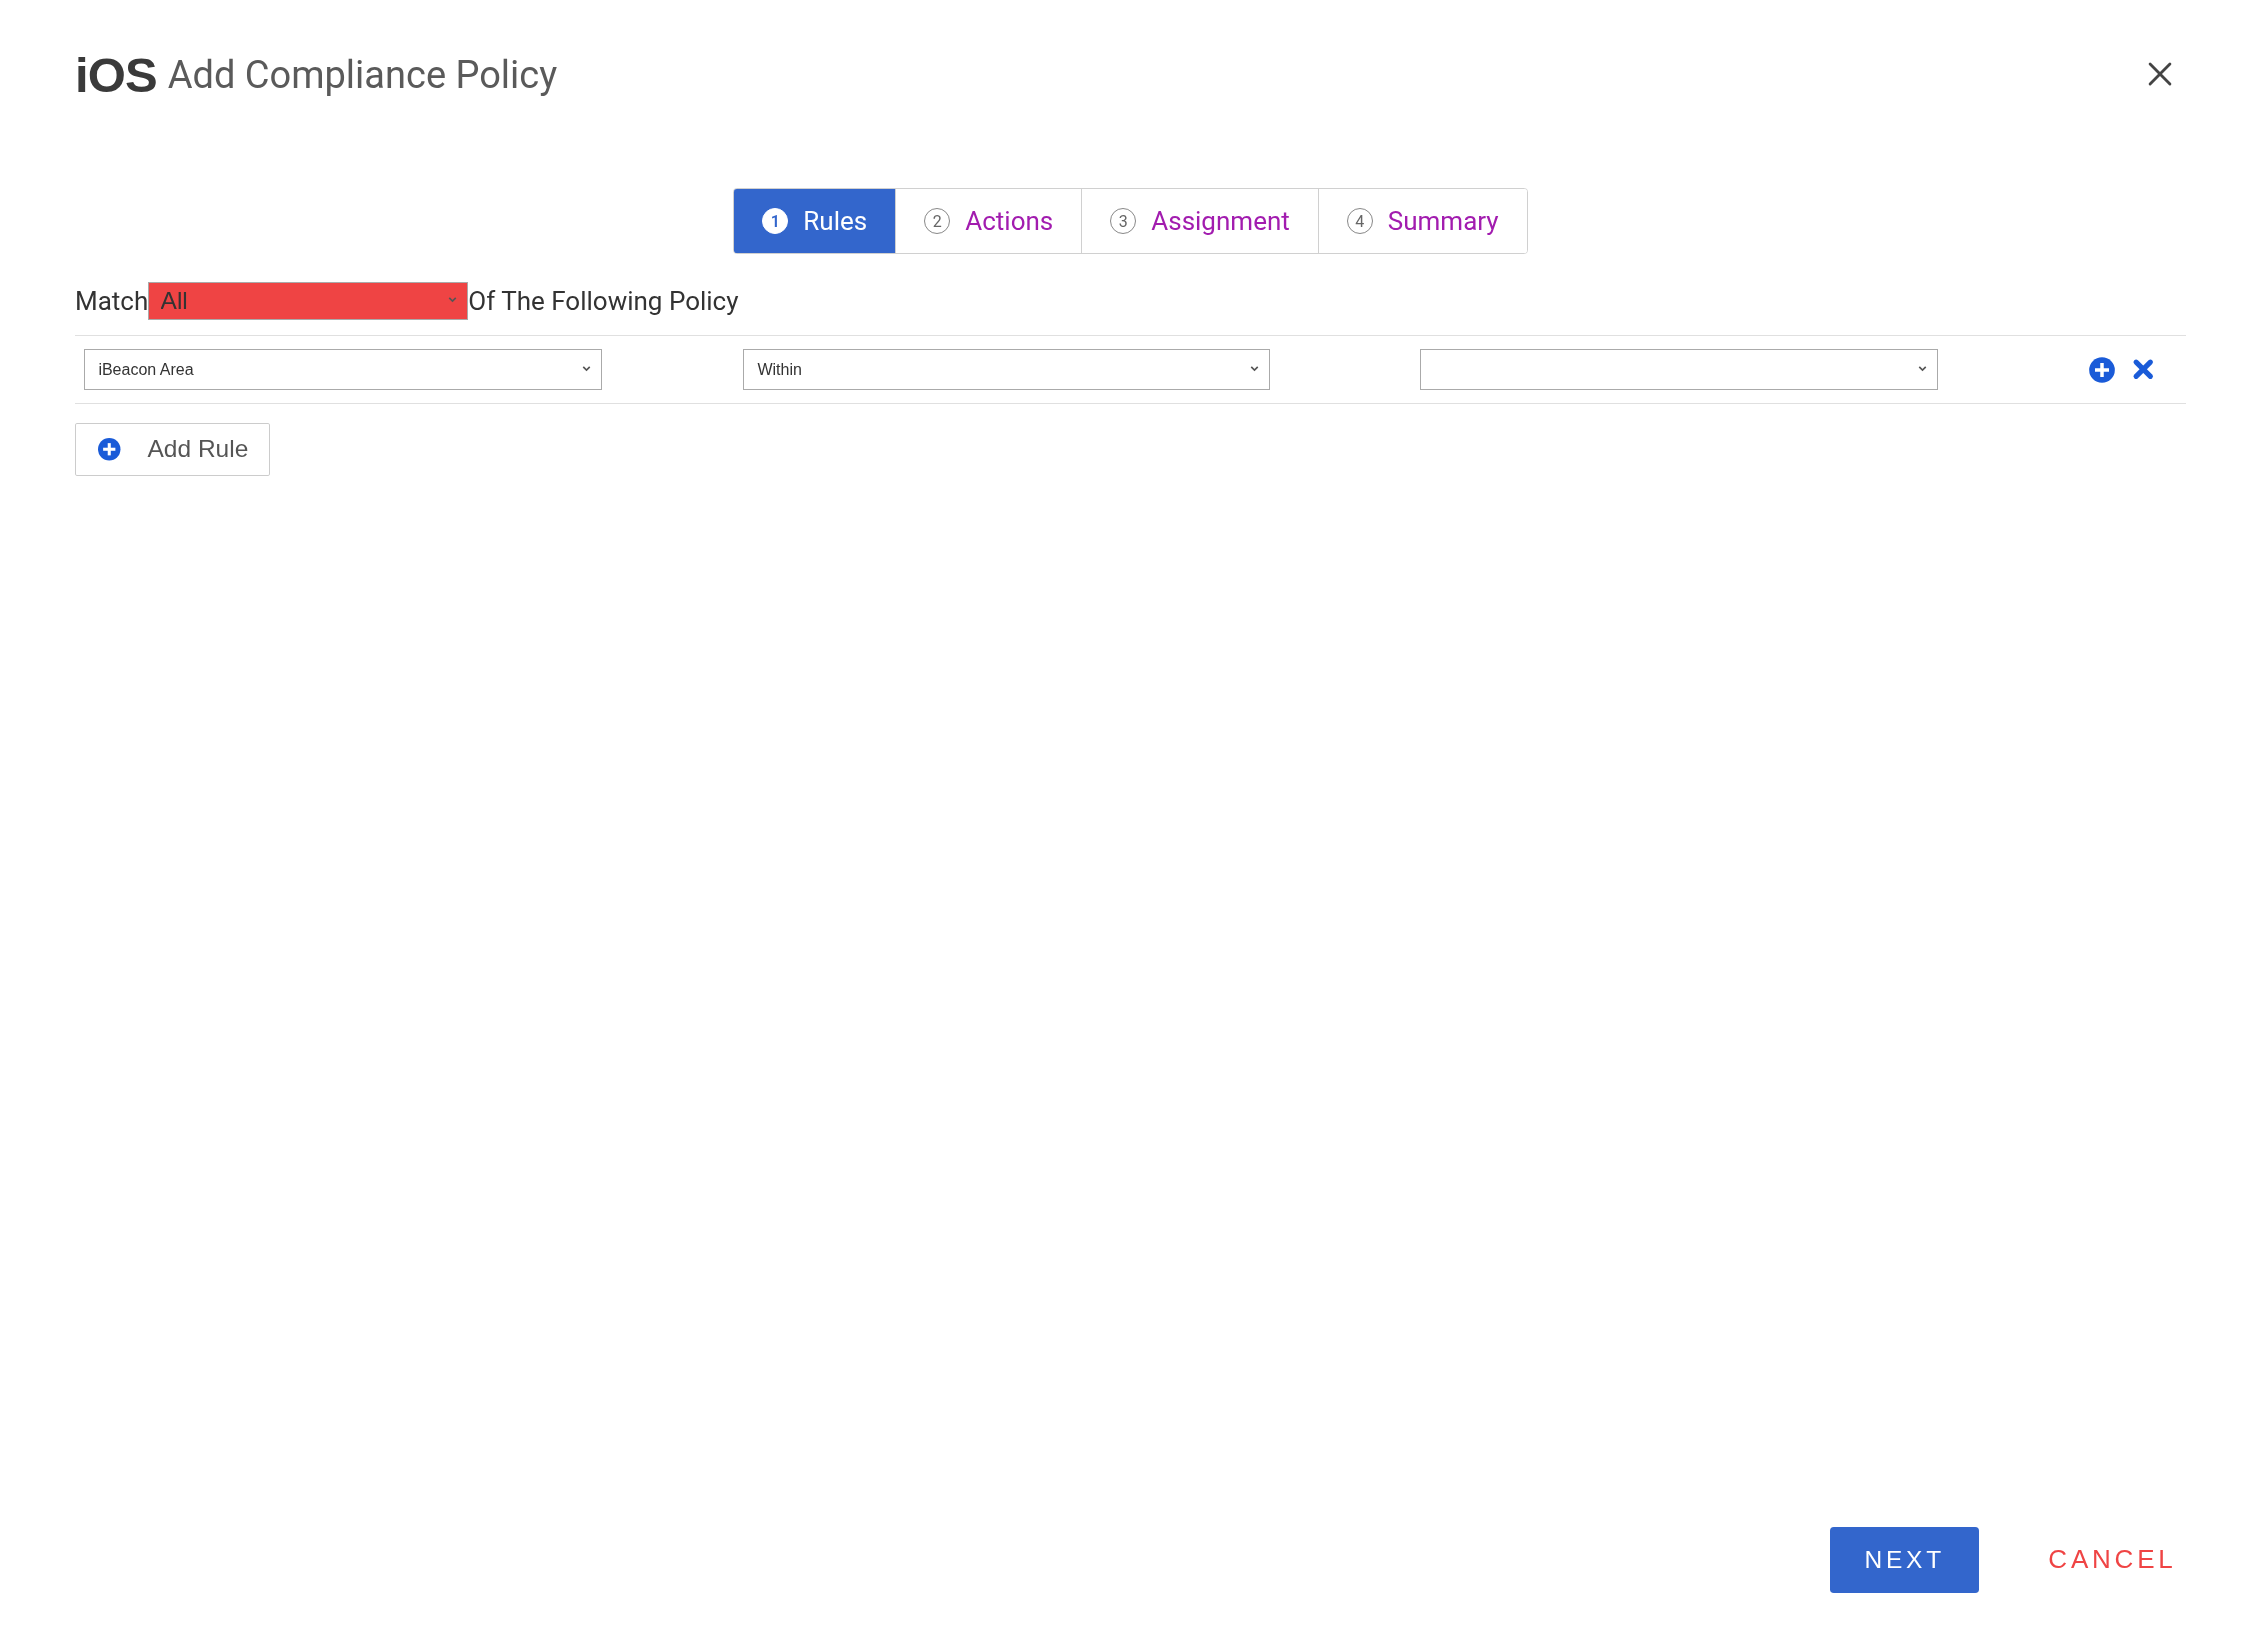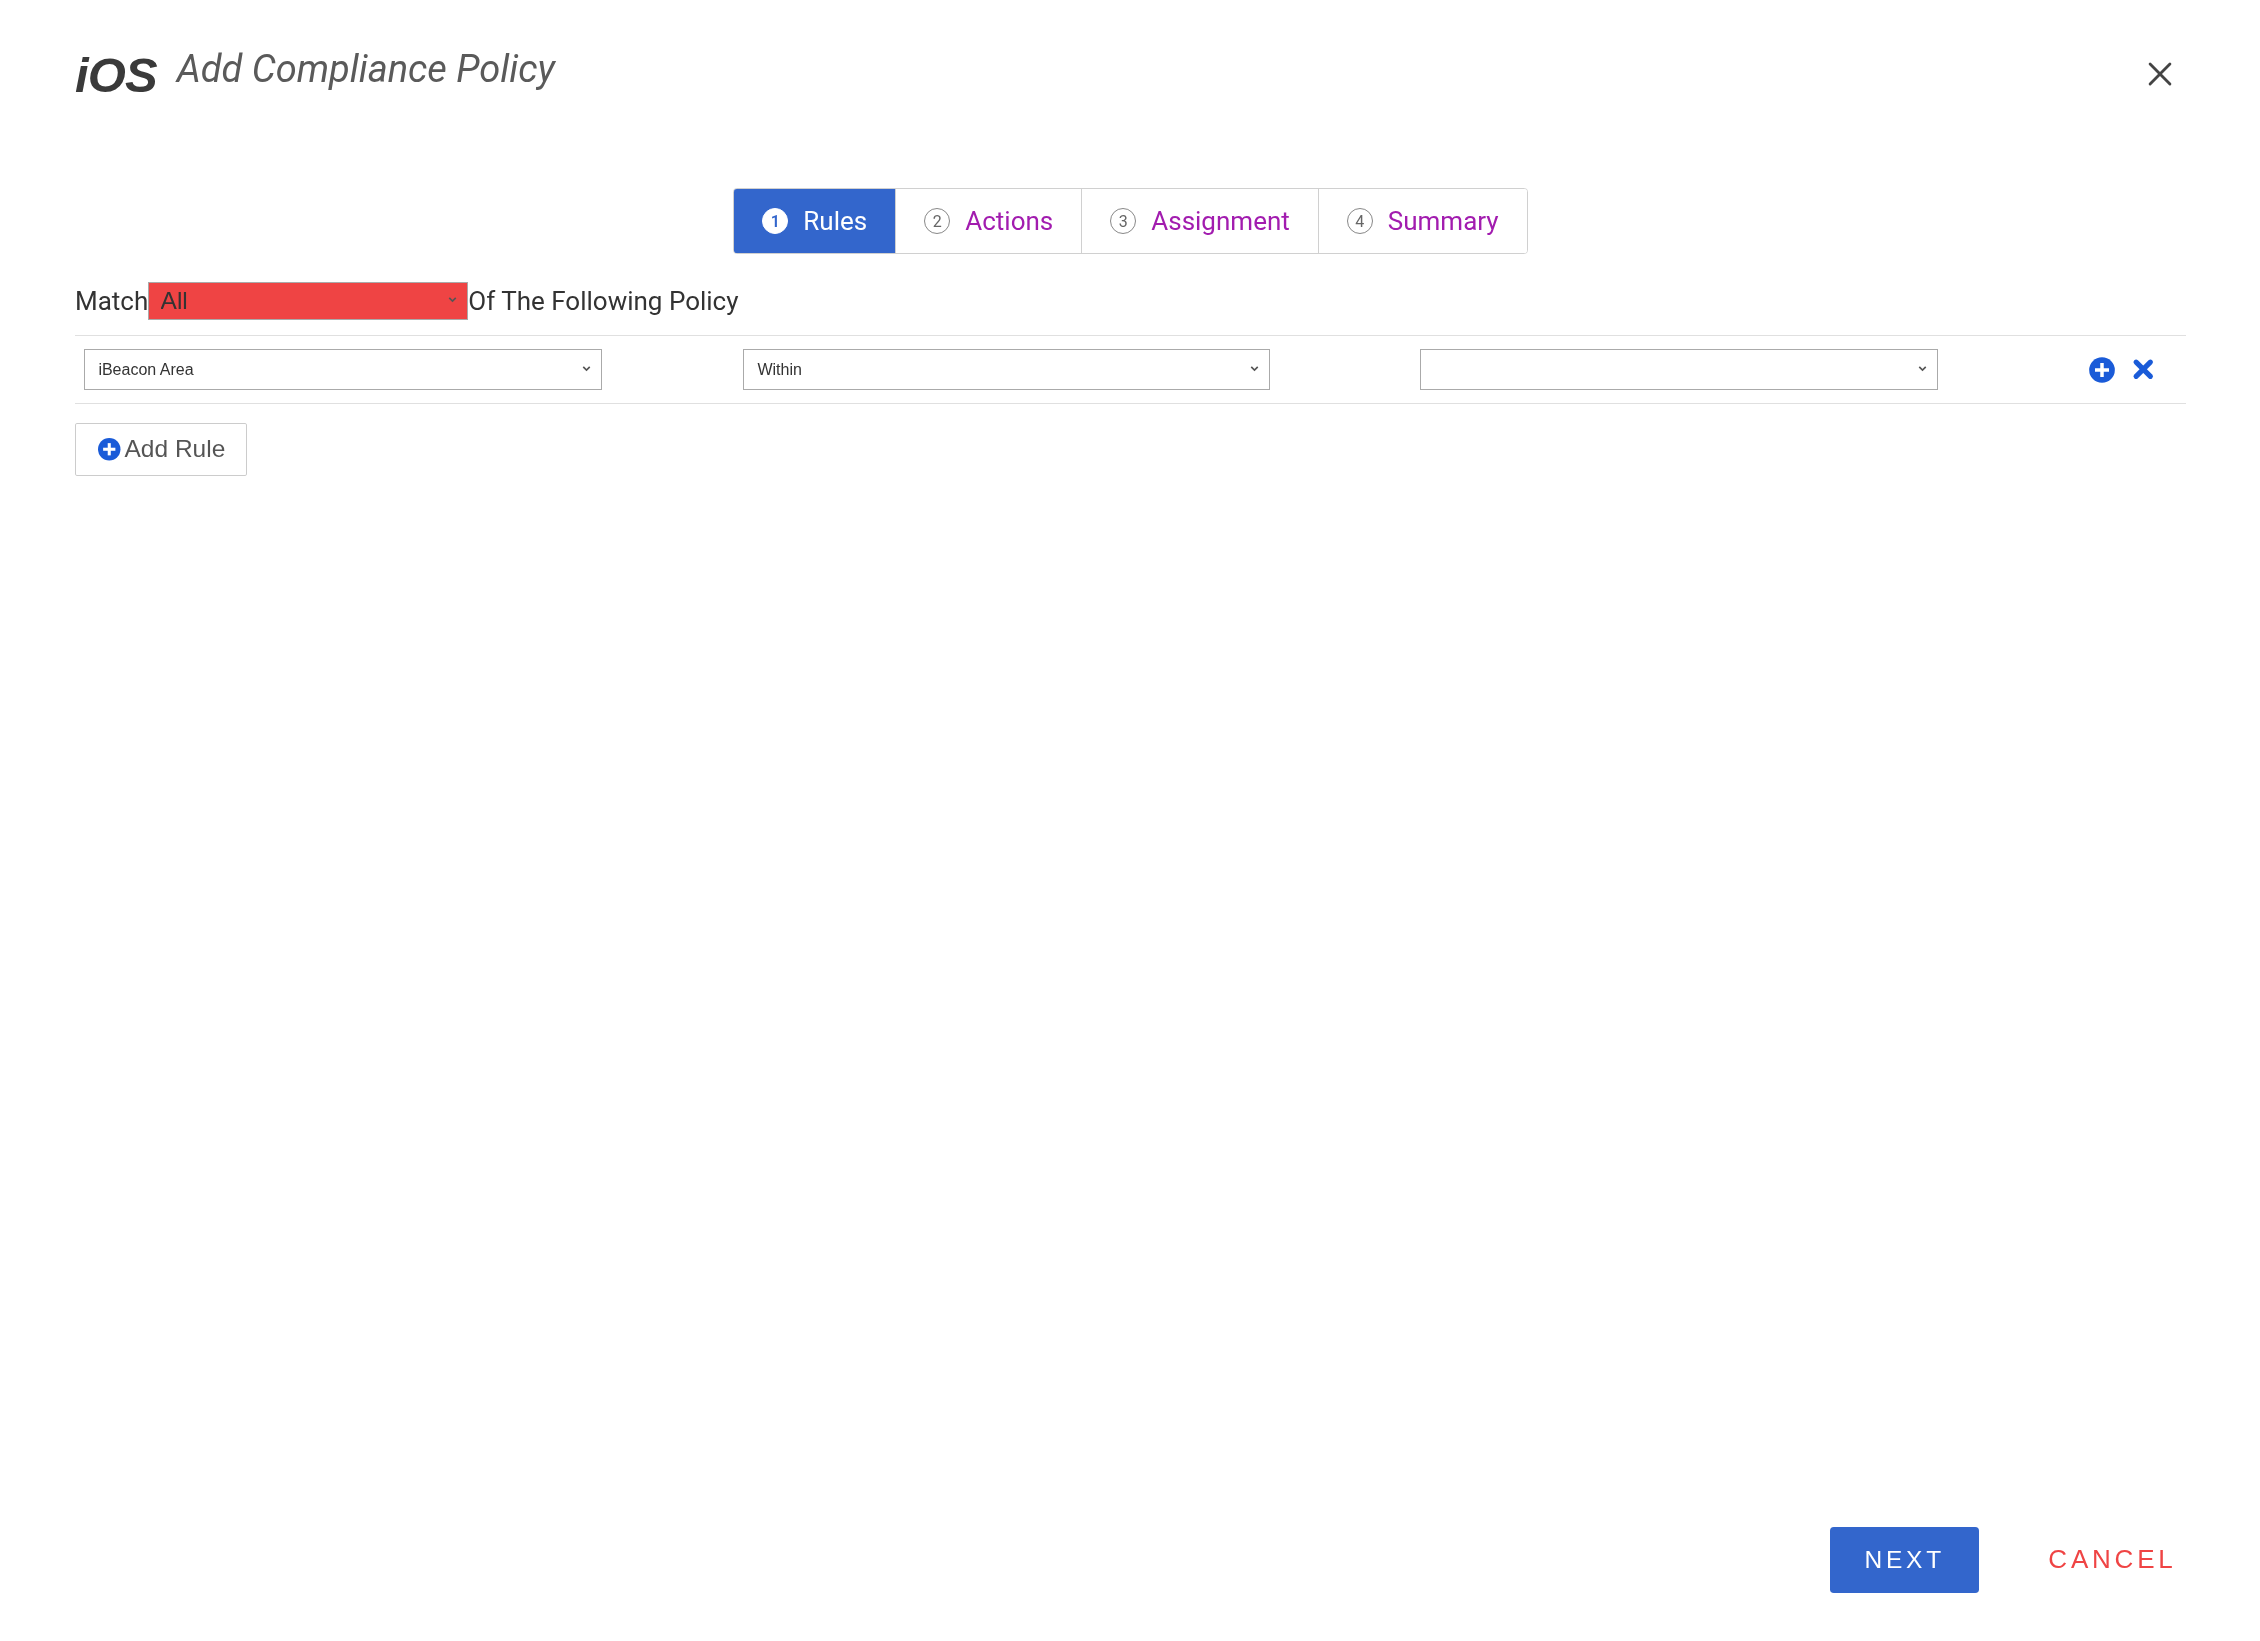--- a/index.html
+++ b/index.html
@@ -16,23 +16,22 @@
       padding: 47px 75px;
     }
     .header {
       display: flex;
       align-items: center;
       justify-content: space-between;
       margin-bottom: 85px;
     }
     .header-left {
       display: flex;
-      align-items: flex-start;
-      gap: 20px;
-      font-style: italic;
+      align-items: center;
+      gap: 11px;
     }
     .ios-label {
       font-family: -apple-system, "Helvetica Neue", Helvetica, Arial, sans-serif;
       font-weight: 600;
       font-size: 49px;
       color: #3a3a3a;
       letter-spacing: -0.9px;
     }
     .page-title {
       font-size: 38px;
@@ -164,21 +163,21 @@
       width: 30px;
       height: 30px;
       cursor: pointer;
       display: flex;
       align-items: center;
       justify-content: center;
     }
     .add-rule-btn {
       display: inline-flex;
       align-items: center;
-      gap: 3px;
+      gap: 26px;
       margin-top: 19px;
       padding: 11.3px 21px;
       border: 0.9px solid #cccccc;
       background: #ffffff;
       cursor: pointer;
       font-size: 24.5px;
       color: #555555;
       border-radius: 1.9px;
     }
     .footer {

